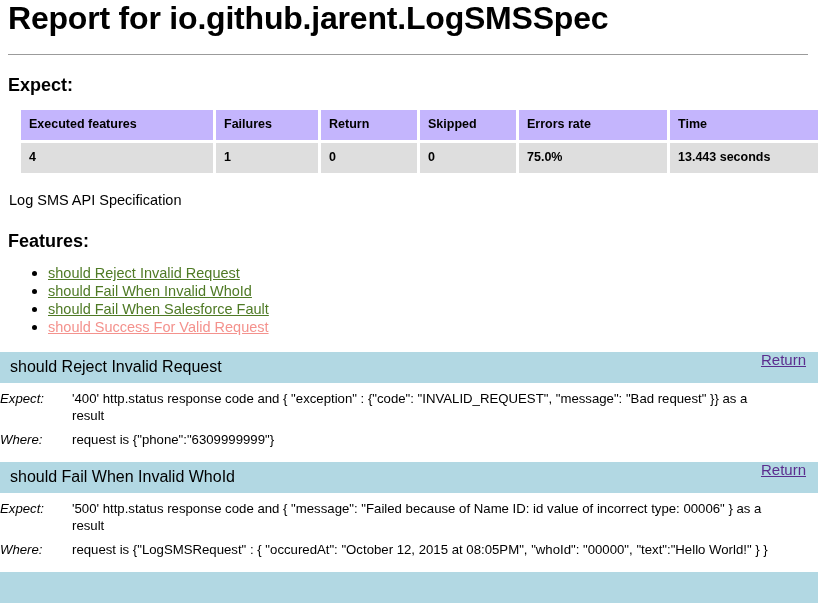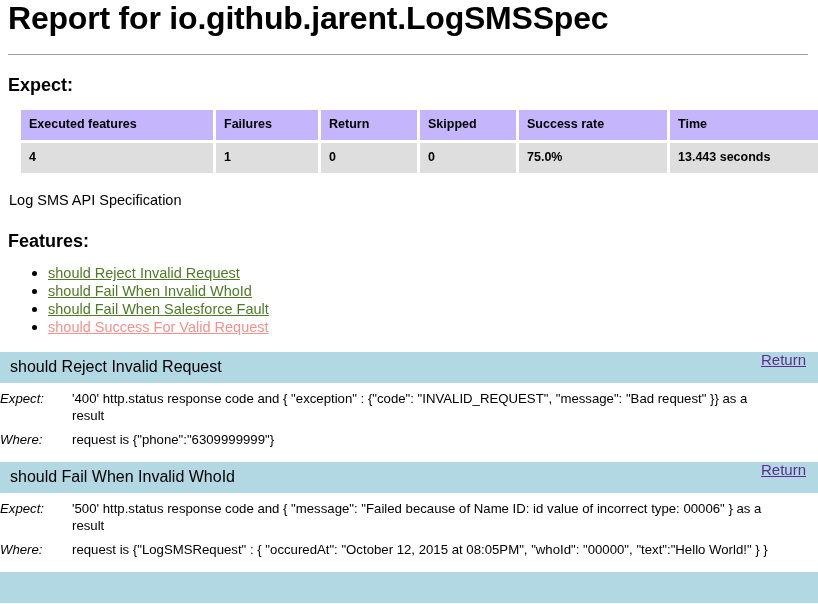--- a/index.html
+++ b/index.html
@@ -179,21 +179,21 @@
   <h2 class="section-heading">Expect:</h2>
 
 
   <table class="summary-table">
     <thead>
       <tr>
         <th class="col-executed">Executed features</th>
         <th class="col-failures">Failures</th>
         <th class="col-errors">Return</th>
         <th class="col-skipped">Skipped</th>
-        <th class="col-success">Success rate</th>
+        <th class="col-success">Errors rate</th>
         <th class="col-time">Time</th>
       </tr>
     </thead>
     <tbody>
       <tr>
         <td>4</td>
         <td>1</td>
         <td>0</td>
         <td>0</td>
         <td>75.0%</td>

